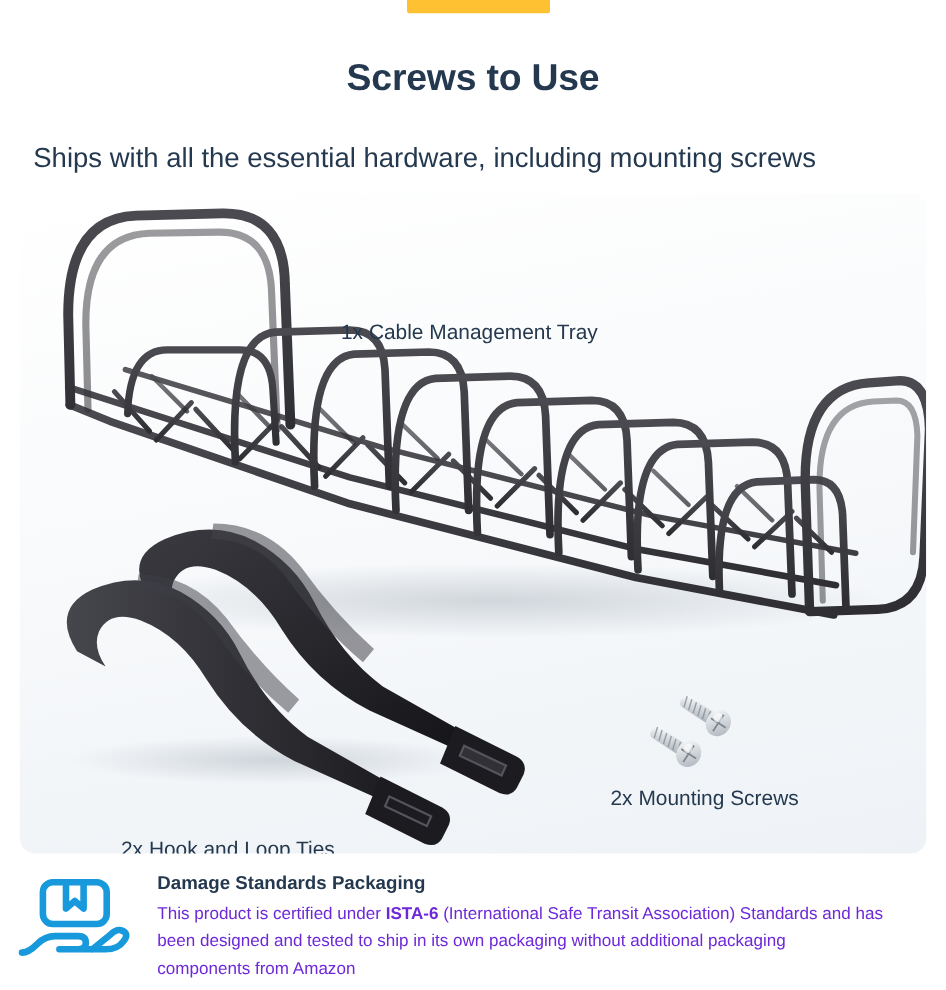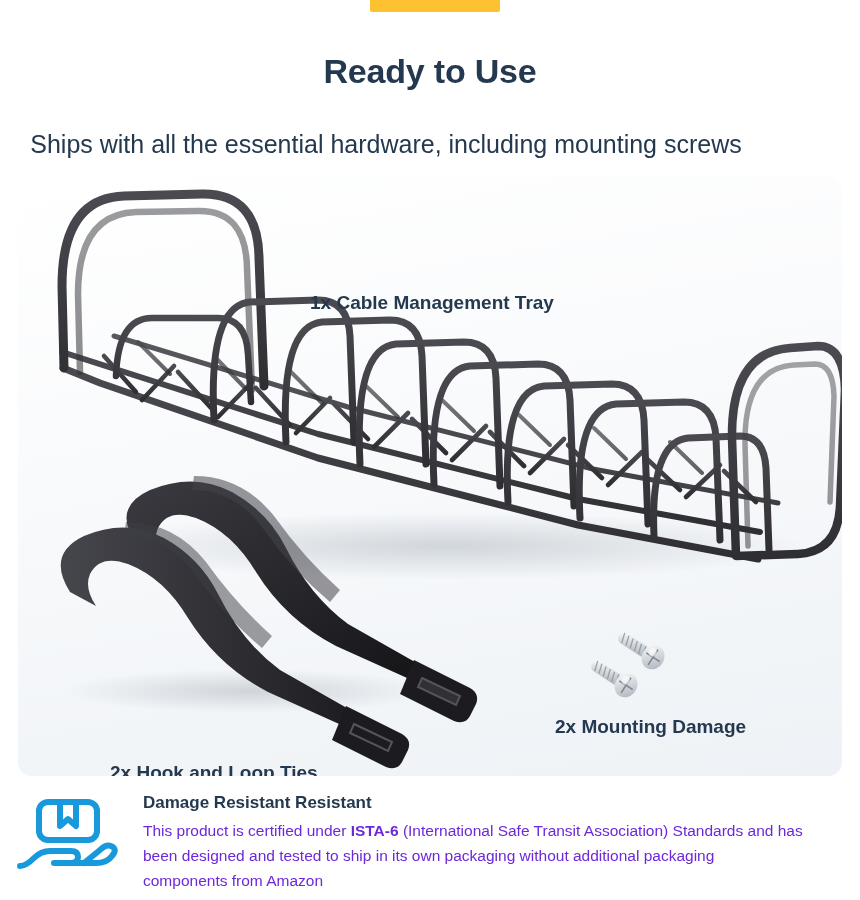--- a/index.html
+++ b/index.html
@@ -21,21 +21,21 @@
     font-size:25px;font-weight:400;color:#24394f;
   }
   
   .stage{
     position:absolute;left:18px;top:176px;width:824px;height:600px;
     border-radius:14px;
     background:linear-gradient(170deg,#ffffff 0%,#fafbfc 35%,#eef2f6 100%);
     overflow:hidden;
   }
   .label{
-    position:absolute;font-size:19px;font-weight:bold;color:#24394f;
+    position:absolute;font-size:19px;font-weight:normal;color:#24394f;
     white-space:nowrap;
   }
   .lbl-tray{left:292px;top:116px;}
   .lbl-ties{left:92px;top:540px;margin-top:46px;}
   .lbl-screws{left:537px;top:540px;}
 
   svg{display:block;}
   .stage svg.art{position:absolute;left:0;top:0;}
 
   
@@ -50,21 +50,21 @@
     position:absolute;left:143px;top:30px;width:660px;
     font-size:15.5px;line-height:25px;color:#6d28d9;font-weight:400;
   }
   .info-body b{font-weight:bold;}
 </style>
 </head>
 <body>
 
 <div class="accent-bar"></div>
 
-<div class="title">Ready to Use</div>
+<div class="title">Screws to Use</div>
 <div class="subtitle">Ships with all the essential hardware, including mounting screws</div>
 
 <div class="stage">
 
   <svg class="art" width="824" height="600" viewBox="0 0 824 600">
     <defs>
       <linearGradient id="wire" x1="0" y1="0" x2="0" y2="1">
         <stop offset="0" stop-color="#4a4a50"></stop>
         <stop offset="1" stop-color="#2e2e33"></stop>
       </linearGradient>
@@ -221,29 +221,29 @@
         </g>
         <ellipse cx="6" cy="0" rx="11" ry="12.5" fill="url(#metal)"></ellipse>
         <path d="M6 -9 L6 9 M-2 0 L14 0" stroke="#7d858d" stroke-width="1.6"></path>
         <ellipse cx="3" cy="-4" rx="4" ry="4.5" fill="#ffffff" opacity=".6"></ellipse>
       </g>
     </g>
   </svg>
 
   <div class="label lbl-tray">1x Cable Management Tray</div>
   <div class="label lbl-ties">2x Hook and Loop Ties</div>
-  <div class="label lbl-screws">2x Mounting Damage</div>
+  <div class="label lbl-screws">2x Mounting Screws</div>
 </div>
 
 <div class="info">
   <svg class="info-icon" viewBox="0 0 110 78">
     <g fill="none" stroke="#1799db" stroke-width="6" stroke-linecap="round" stroke-linejoin="round">
       <rect x="25" y="6" width="58" height="38" rx="9"></rect>
       <path d="M46 6 L46 30 L54 23 L62 30 L62 6" stroke-width="6"></path>
       <path d="M6 70 Q12 70 20 62 Q27 55 36 55 L57 55 Q64 55 64 61 Q64 67 57 67 L40 67
                L82 67 Q93 67 98 60 Q104 53 97 50 Q92 48 86 54 L70 67"></path>
     </g>
   </svg>
-  <div class="info-head">Damage Resistant Resistant</div>
+  <div class="info-head">Damage Standards Packaging</div>
   <div class="info-body">
     <span>This product is certified under </span><b>ISTA-6</b><span> (International Safe Transit Association) Standards and has been designed and tested to ship in its own packaging without additional packaging components from Amazon</span>
   </div>
 </div>
 
 </body></html>

